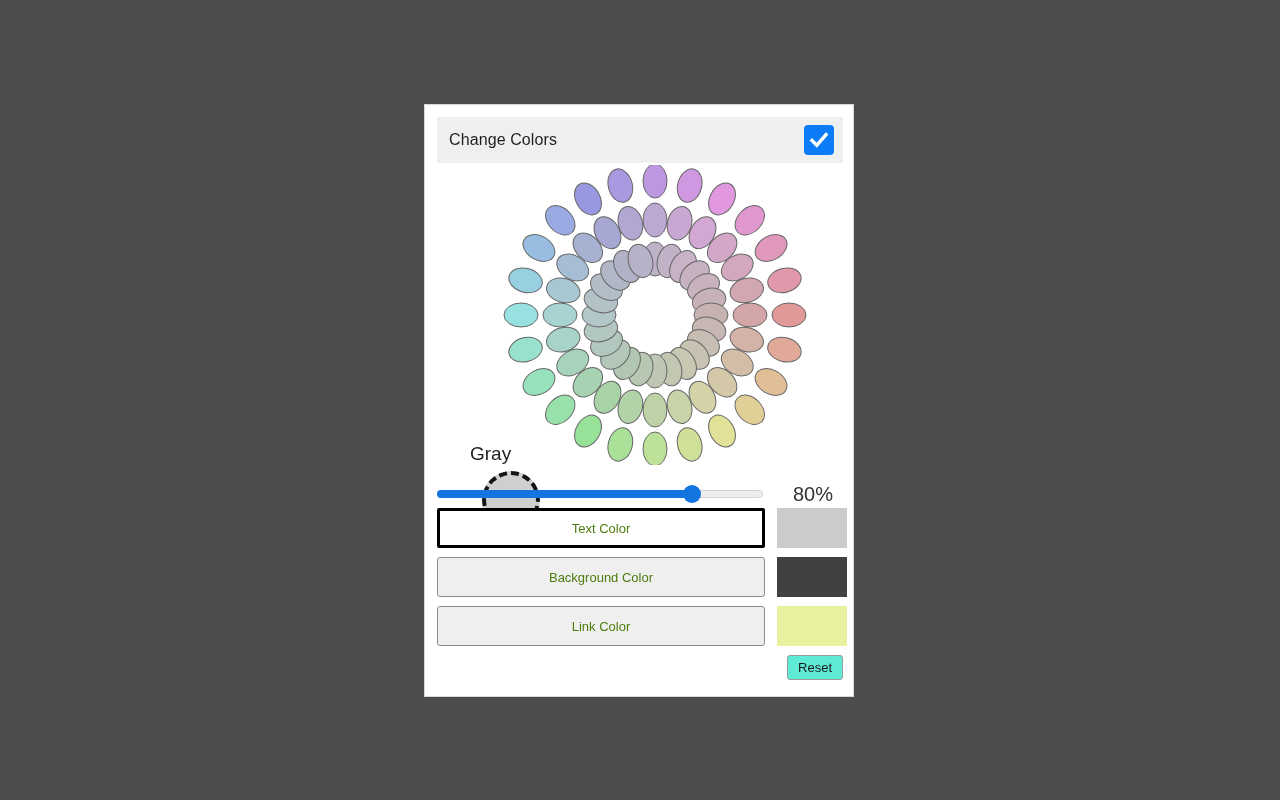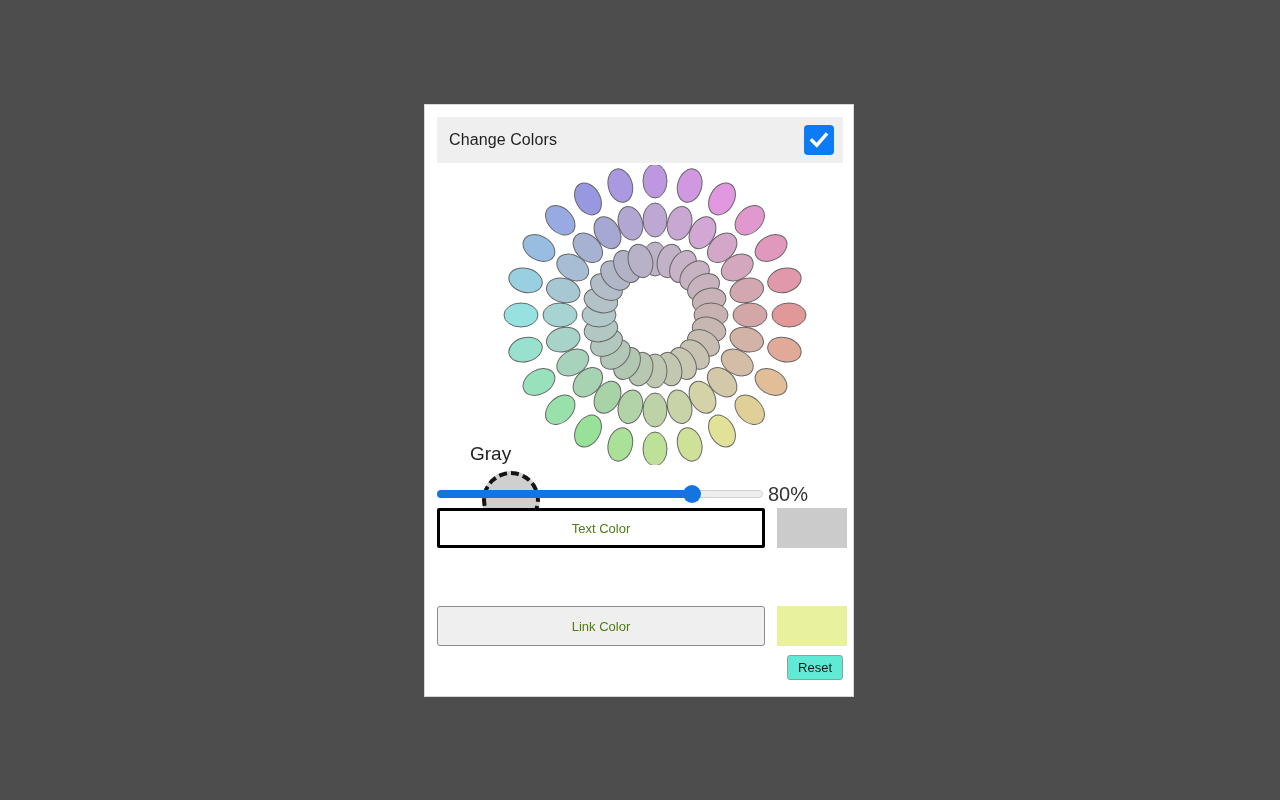--- a/index.html
+++ b/index.html
@@ -147,21 +147,21 @@
     top: 2px;
     width: 18px;
     height: 18px;
     border-radius: 50%;
     background: #1475e0;
     cursor: grab;
   }
   #slider-value {
     font-size: 20px;
     color: #333;
-    margin-left: 5px;
+    margin-left: 30px;
     white-space: nowrap;
   }
 
   
   .color-row {
     position: absolute;
     left: 12px;
     width: 406px;
     height: 40px;
     display: flex;
@@ -336,20 +336,24 @@
       <div id="slider-fill" style="width: 255.4px; background: rgb(20, 117, 224);"></div>
       <div id="slider-thumb" style="left: 246.4px; background: rgb(20, 117, 224);"></div>
     </div>
     <span id="slider-value">80%</span>
   </div>
 
   <div class="color-row" id="row-0">
     <button class="color-btn selected">Text Color</button>
     <div class="swatch" style="background: rgb(203, 203, 203);"></div>
   </div>
+  <div class="color-row" id="row-1">
+    <button class="color-btn">Background Color</button>
+    <div class="swatch" style="background: rgb(65, 65, 65);"></div>
+  </div>
   <div class="color-row" id="row-2">
     <button class="color-btn">Link Color</button>
     <div class="swatch" style="background: rgb(232, 242, 158);"></div>
   </div>
 
   <div id="reset-row">
     <button id="reset-button">Reset</button>
   </div>
 
 </div>

